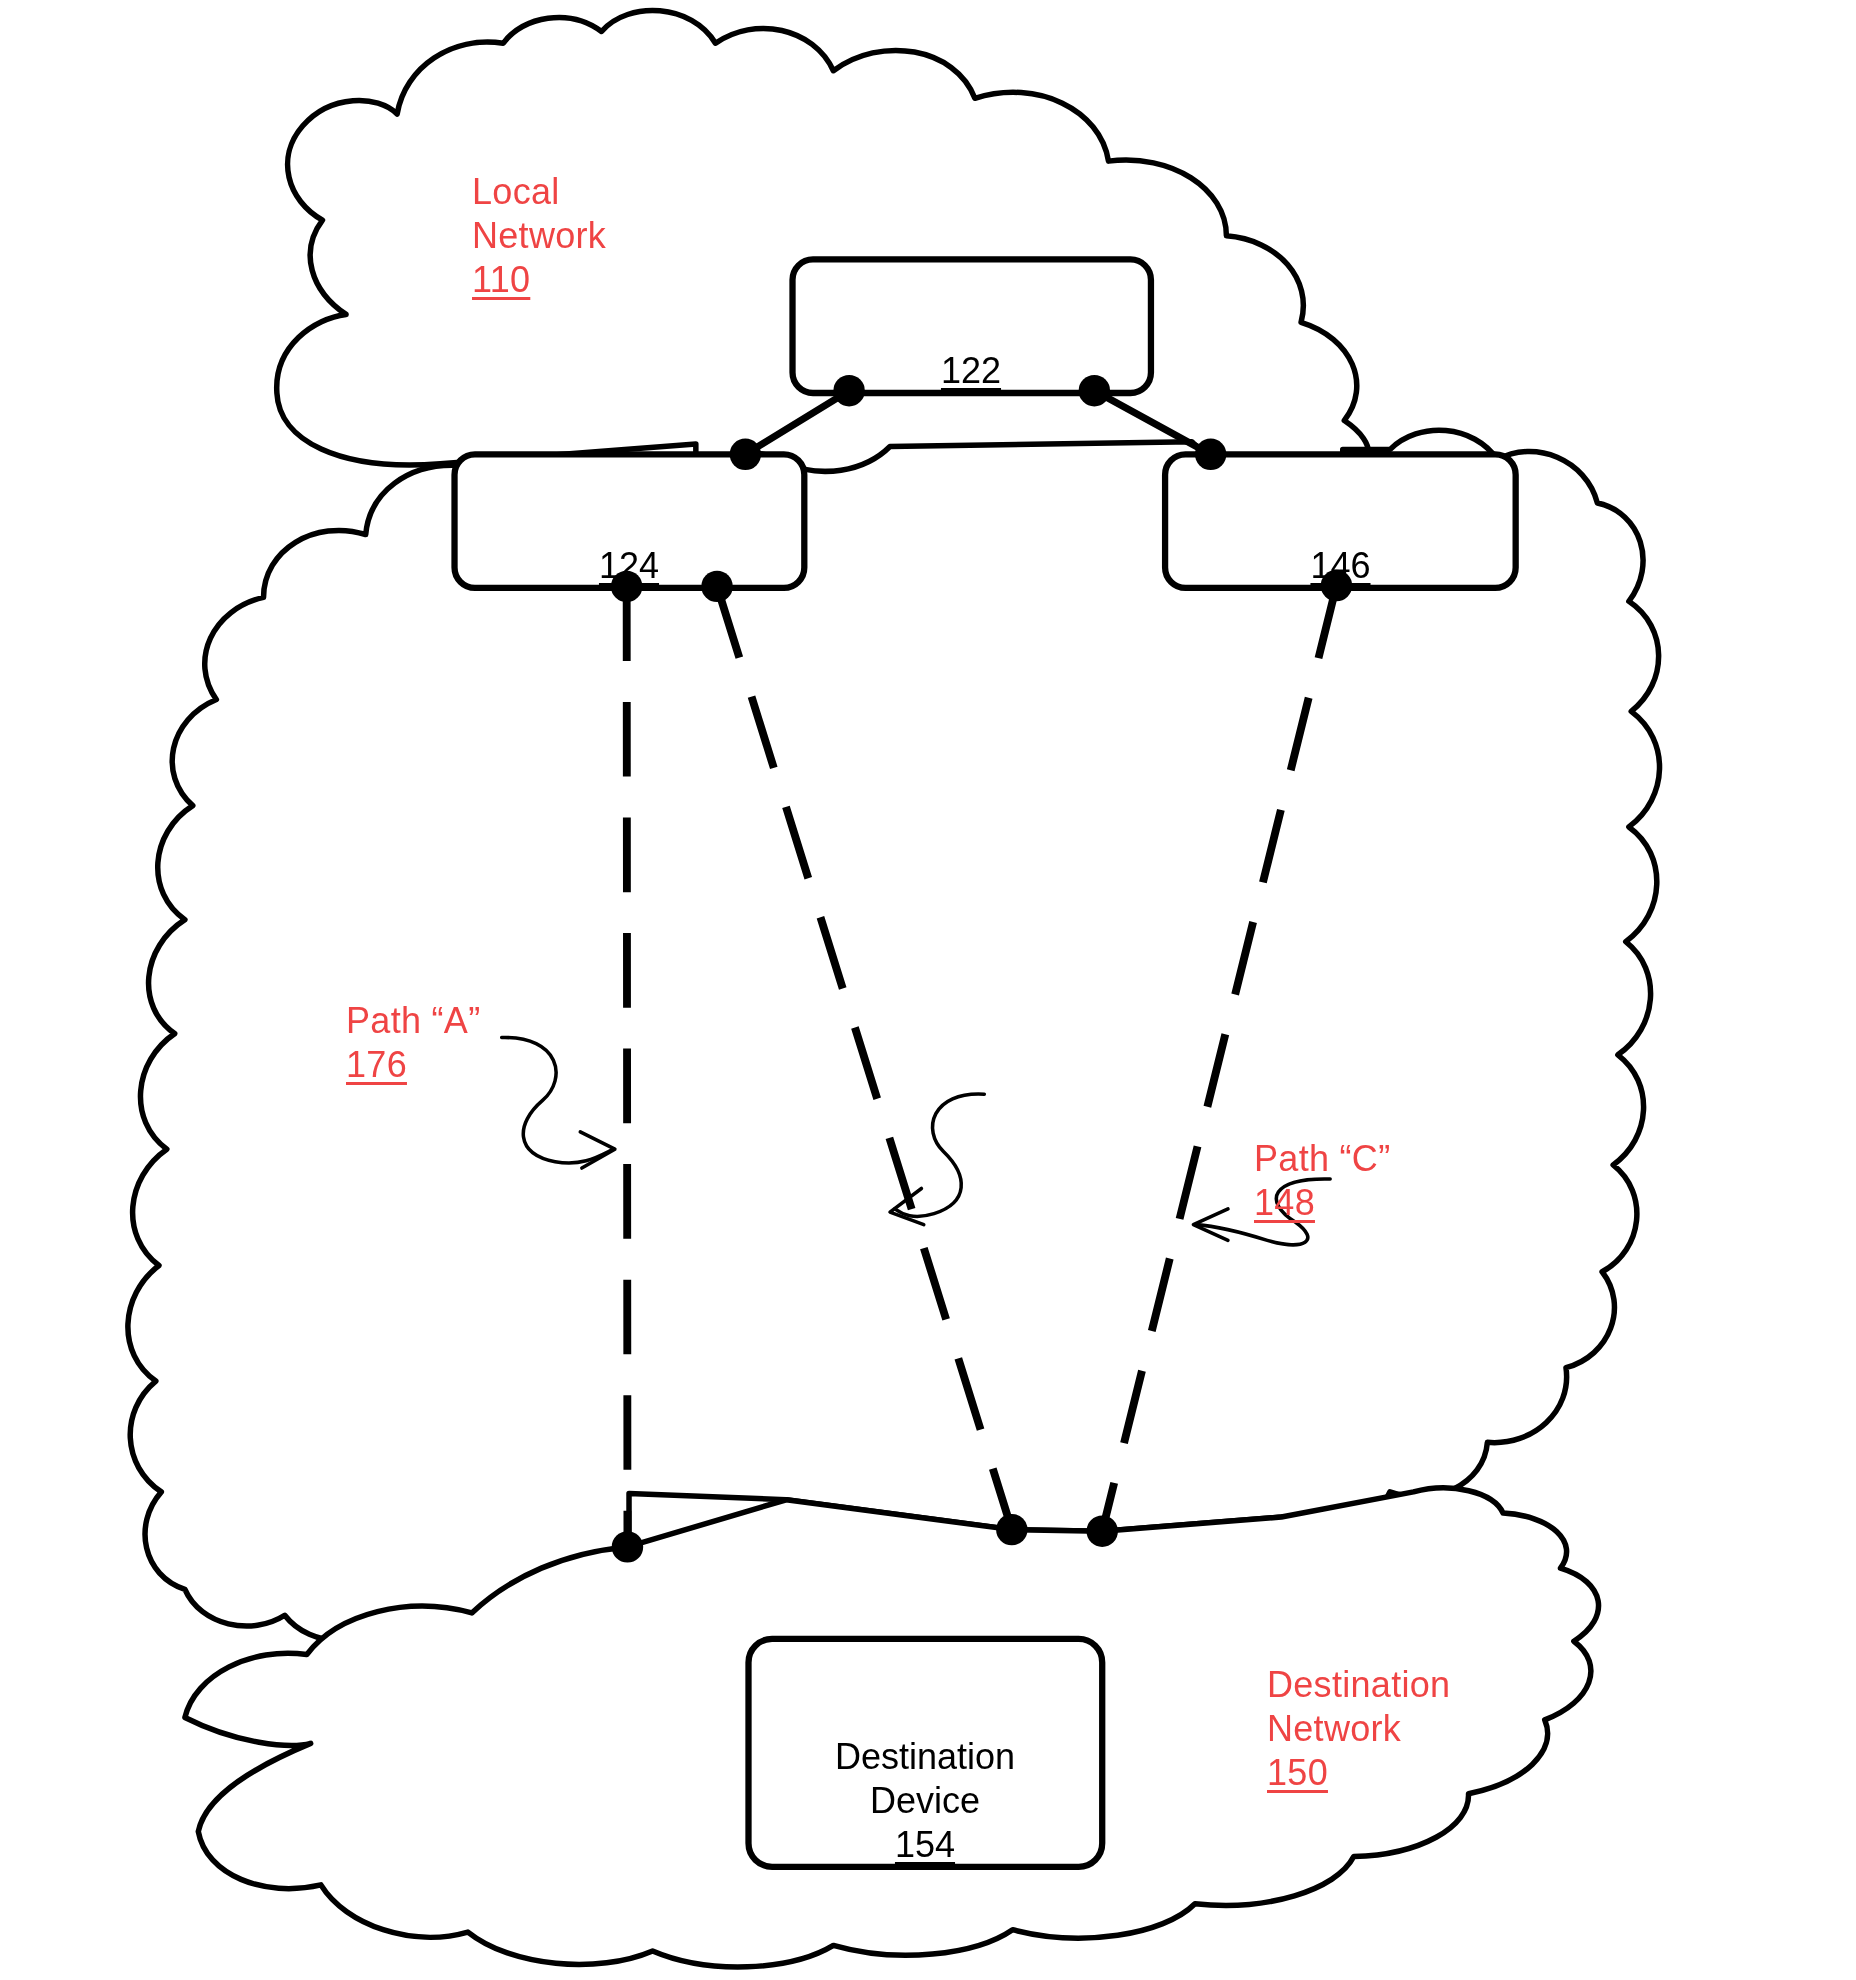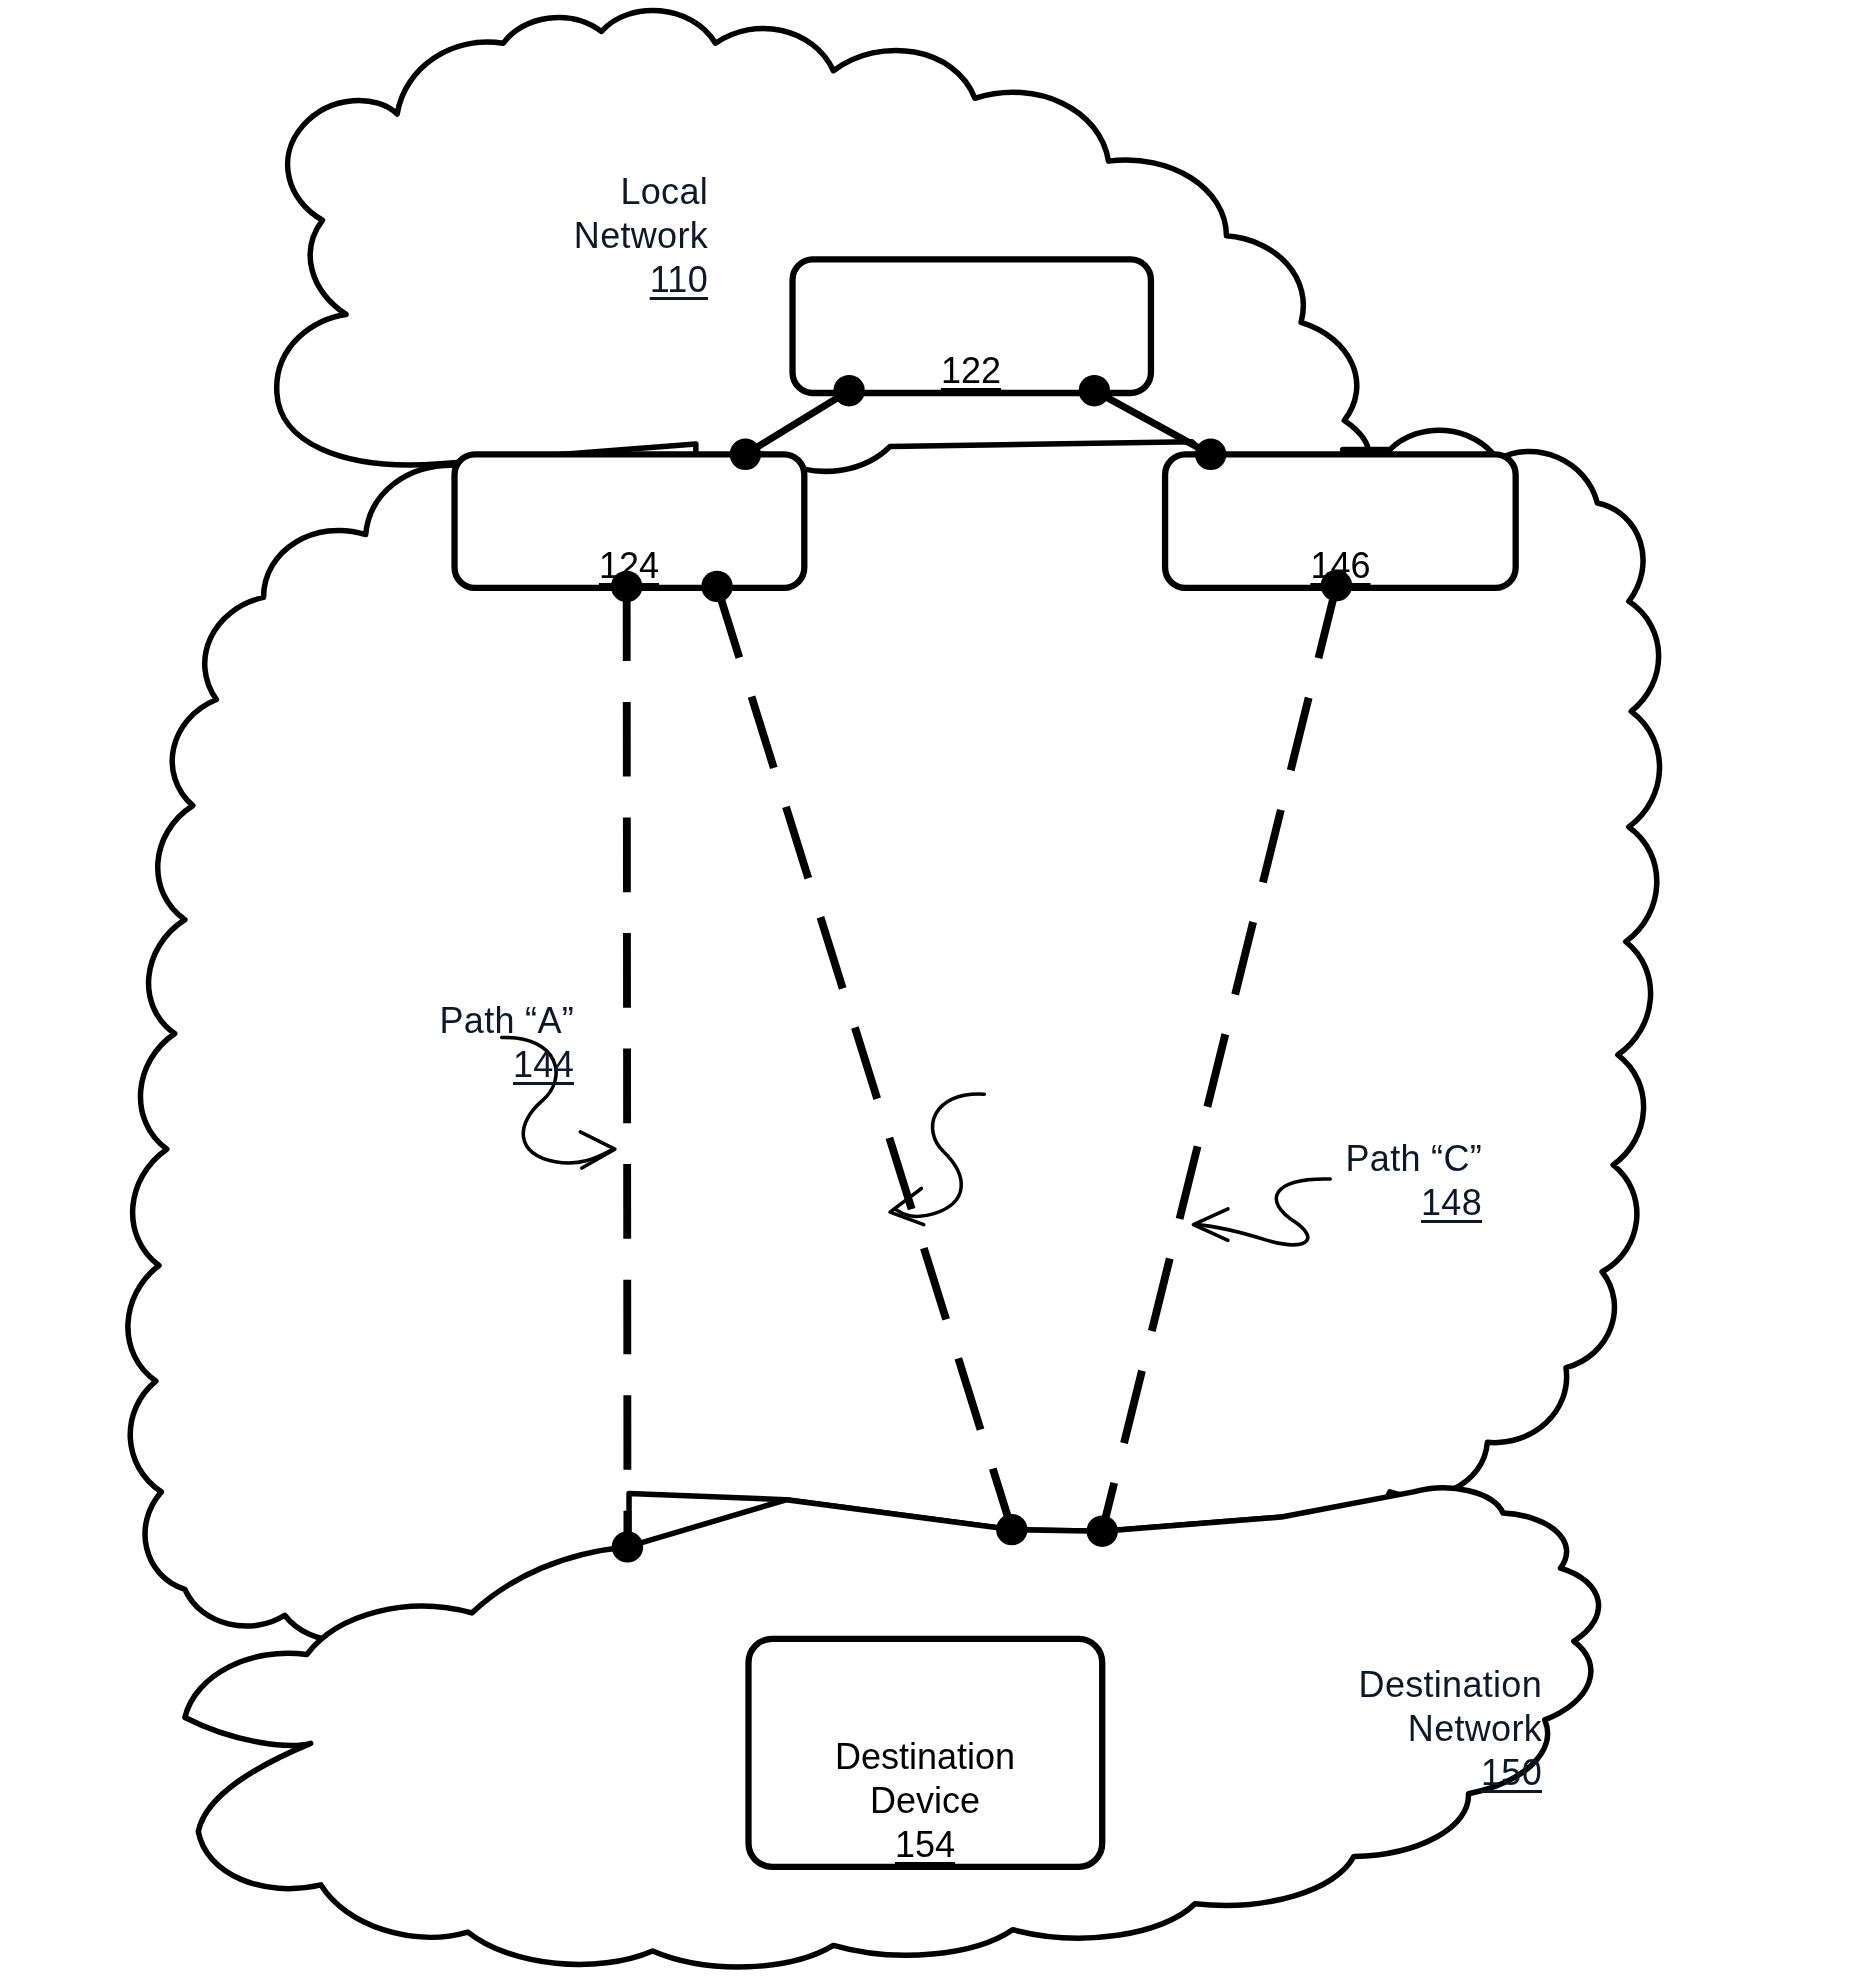--- a/index.html
+++ b/index.html
@@ -61,22 +61,22 @@
   }
   .leader-head {
     stroke: #000000;
     stroke-width: 4.5;
     fill: none;
     stroke-linecap: round;
     stroke-linejoin: round;
   }
   .fig-label {
     position: absolute;
-    text-align: right;
-    color: #0f172a;
+    text-align: left;
+    color: #ef4444;
     font-family: "Liberation Sans", sans-serif;
     font-size: 36px;
     line-height: 44px;
     white-space: pre-line;
     letter-spacing: 0.3px;
   }
   .fig-label .ref {
     text-decoration: underline;
     text-underline-offset: 4.7px;
     text-decoration-thickness: 3.1px;
@@ -272,21 +272,21 @@
   </div>
 
   <div class="box-label" style="left:748px; top:1639px; width:354px; height:228px;">
     <span>Destination
 Device</span>
     <span class="ref">154</span>
   </div>
 
   <div class="fig-label" style="left:346px; top:955px; width:228px;">
     <span>Path “A”</span>
-    <div class="ref">144</div>
+    <div class="ref">176</div>
   </div>
 
 
   <div class="fig-label" style="left:1254px; top:1093px; width:228px;">
     <span>Path “C”</span>
     <div class="ref">148</div>
   </div>
 
 </div>
 

